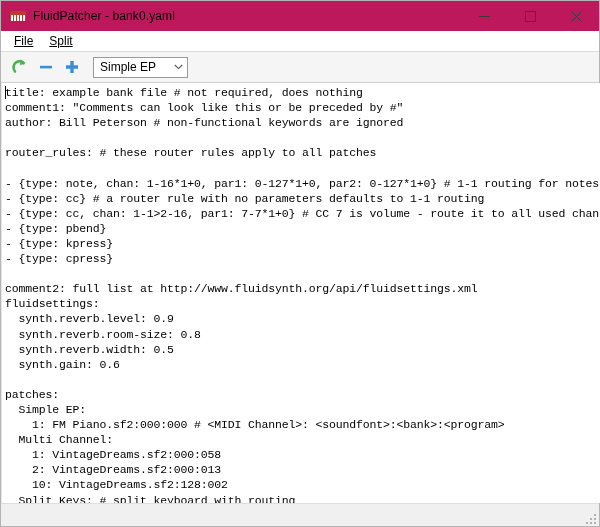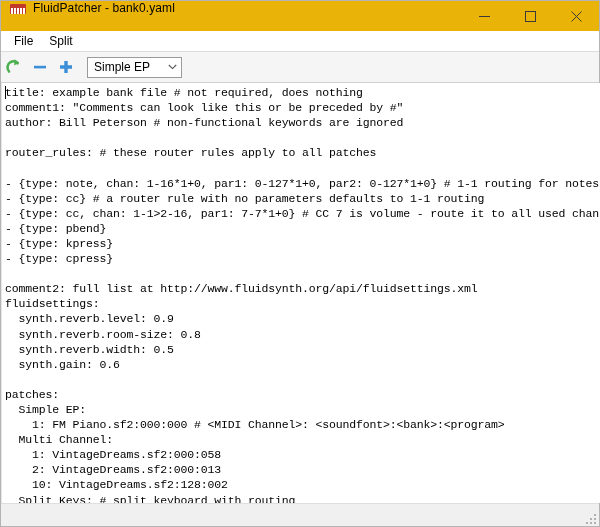--- a/index.html
+++ b/index.html
@@ -20,22 +20,23 @@
     border: 1px solid #b4b4b4;
     background: #f0f0f0;
     display: flex;
     flex-direction: column;
     position: relative;
   }
 
   
   .titlebar {
     height: 30px;
-    background: #eab308;
-    display: flex;
+    background: #be185d;
+    display: flex;
+    align-items: center;
     flex: none;
     position: relative;
   }
   .title-icon {
     width: 16px;
     height: 16px;
     margin-left: 9px;
     margin-right: 7px;
     position: relative;
     flex: none;
@@ -95,29 +96,31 @@
     padding-left: 7px;
     flex: none;
     border-bottom: 1px solid #dcdcdc;
   }
   .menu-item {
     font-size: 12px;
     color: #000000;
     padding: 2px 8px 3px 6px;
     margin-right: 2px;
     white-space: nowrap;
+    text-decoration: underline;
   }
 
   
   .toolbar {
     height: 30px;
     background: #f5f5f5;
     border-bottom: 1px solid #d0d0d0;
     display: flex;
     align-items: center;
+    padding-left: 6px;
     flex: none;
   }
   .tb-btn {
     width: 26px;
     height: 24px;
     display: flex;
     align-items: center;
     justify-content: center;
     background: transparent;
     border: none;

